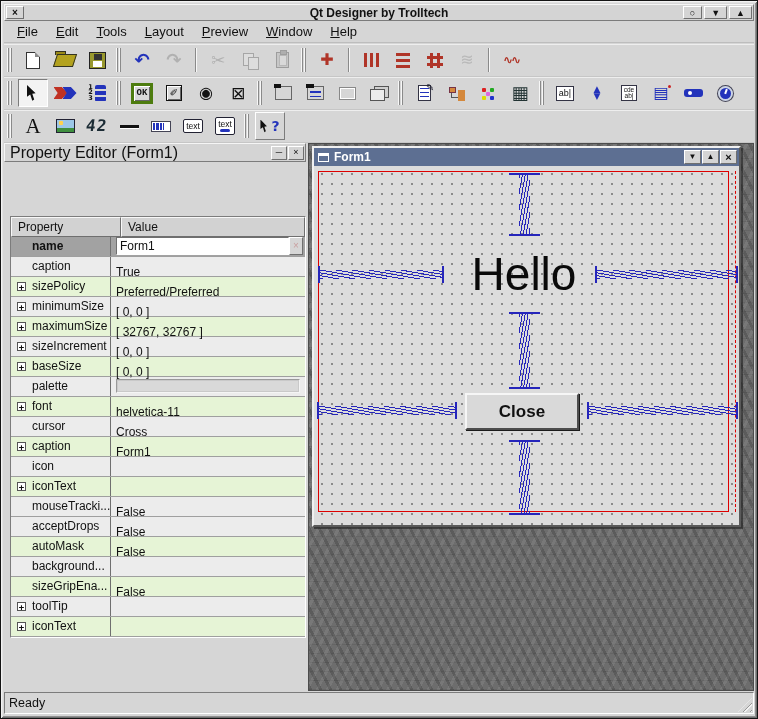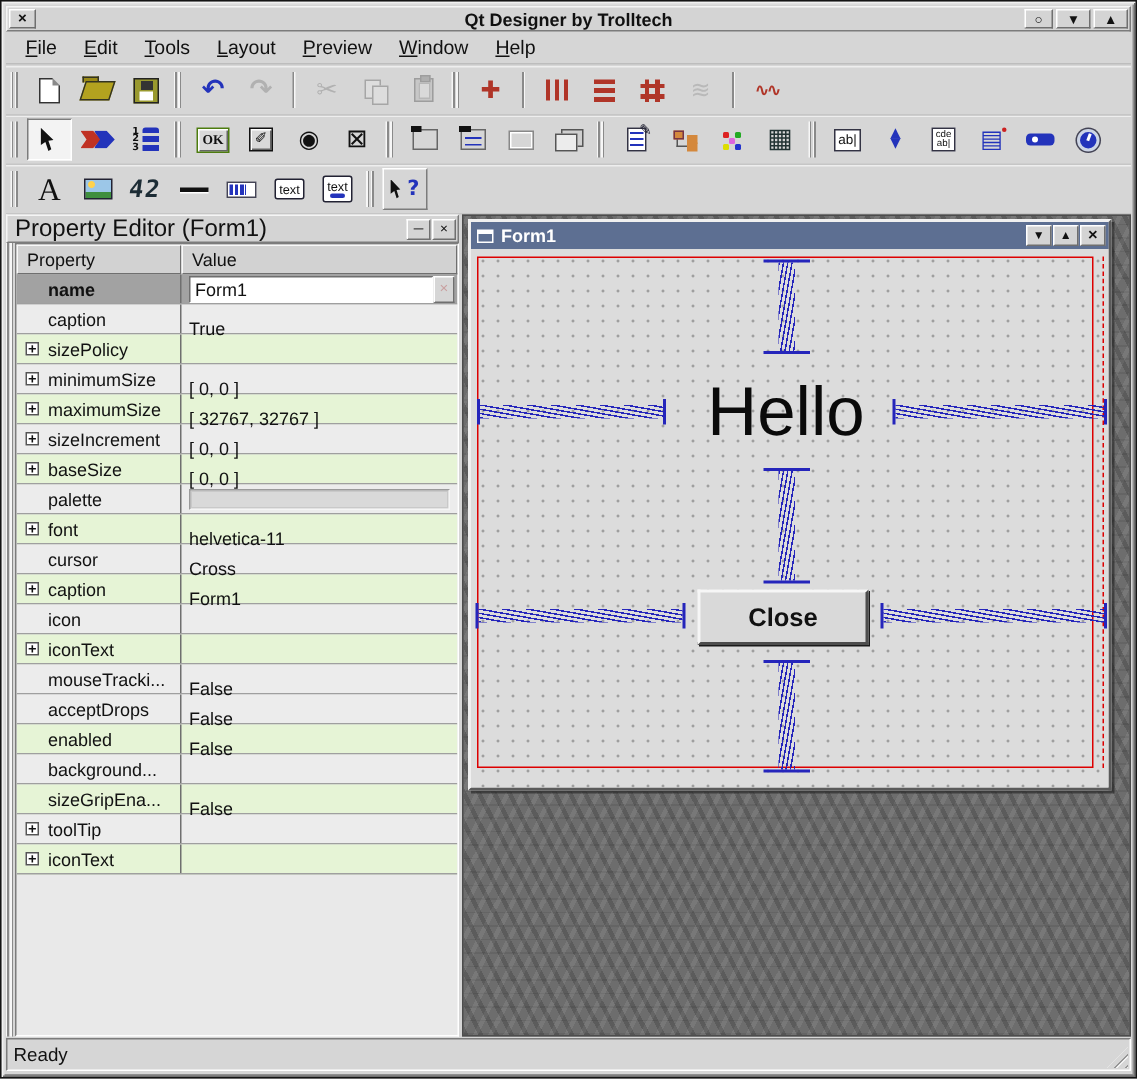--- a/index.html
+++ b/index.html
@@ -73,22 +73,22 @@
   .glyph[data-name="pointer-icon"]{width:12px;height:16px;background:#111;
     clip-path:polygon(0 0,0 74%,27% 60%,44% 98%,60% 91%,44% 55%,72% 52%);}
   .glyph[data-name="connect-signals-icon"]{width:23px;height:14px;}
   .glyph[data-name="connect-signals-icon"]::before,.glyph[data-name="connect-signals-icon"]::after{content:"";
     position:absolute;top:1px;width:14px;height:12px;clip-path:polygon(0 0,60% 0,100% 50%,60% 100%,0 100%,30% 50%);}
   .glyph[data-name="connect-signals-icon"]::before{left:0;background:#c03224;}
   .glyph[data-name="connect-signals-icon"]::after{left:9px;background:#2333bb;}
   .glyph[data-name="tab-order-icon"]{font-size:6.5px;line-height:5.5px;font-weight:bold;white-space:pre-line;}
   .glyph[data-name="tab-order-icon"]::after{content:"";width:11px;height:17px;margin-left:2px;border-radius:2px;
     background:repeating-linear-gradient(180deg,var(--tool-blue) 0 4px,transparent 4px 6px);}
-  .glyph[data-name="pushbutton-tool-icon"]{font-family:Liberation Serif, serif;font-size:9px;font-weight:bold;
-    background:#d9d9d9;border:1px solid #4d7c0f;box-shadow:inset 1px 1px 0 #fff,inset -1px -1px 0 #666;padding:3px 3px;}
+  .glyph[data-name="pushbutton-tool-icon"]{font-family:Liberation Mono, monospace;font-size:9px;font-weight:bold;
+    background:#d9d9d9;border:3px solid #4d7c0f;box-shadow:inset 1px 1px 0 #fff,inset -1px -1px 0 #666;padding:3px 3px;}
   .glyph[data-name="toolbutton-tool-icon"]{font-size:10px;background:#d9d9d9;border:1px solid #111;
     box-shadow:inset 1px 1px 0 #fff,inset -1px -1px 0 #666;padding:2px 3px;}
   .glyph[data-name="radiobutton-tool-icon"]{font-size:16px;}
   .glyph[data-name="checkbox-tool-icon"]{font-size:17px;}
   .glyph[data-name="groupbox-tool-icon"]{width:17px;height:14px;border:1px solid #666;}
   .glyph[data-name="groupbox-tool-icon"]::before{content:"";position:absolute;left:-2px;top:-3px;width:7px;height:4px;background:#111;}
   .glyph[data-name="buttongroup-tool-icon"]{width:17px;height:14px;border:1px solid #666;padding:2px 2px;
     background:repeating-linear-gradient(180deg,transparent 0 2px,var(--tool-blue) 2px 3.5px,transparent 3.5px 5px) content-box;}
   .glyph[data-name="buttongroup-tool-icon"]::before{content:"";position:absolute;left:-2px;top:-3px;width:8px;height:4px;background:#111;}
   .glyph[data-name="frame-tool-icon"]{width:17px;height:13px;border:1px solid #888;box-shadow:inset 0 0 0 1px #fff;}
@@ -139,40 +139,40 @@
     border-radius:2px;margin-top:1px;}
   .glyph[data-name="whatsthis-icon"]{color:var(--tool-blue);font-weight:bold;font-size:14px;}
   .glyph[data-name="whatsthis-icon"]::before{content:"";width:9px;height:13px;background:#111;margin-right:2px;
     clip-path:polygon(0 0,0 74%,27% 60%,44% 98%,60% 91%,44% 55%,72% 52%);}
 
   
   .main{position:absolute;left:3px;right:3px;top:142px;bottom:27px;display:flex;}
 
   
   .ppanel{width:302px;display:flex;flex-direction:column;background:#d6d6d6;}
-  .ppanel-inner{display:flex;flex:1;min-height:0;}
+  .ppanel-inner{display:flex;flex:1;min-height:0;align-items:center;}
   .dock-handle{width:6px;background:linear-gradient(90deg,#f7f7f7 0 1px,#8a8a8a 1px 2px,transparent 2px 3px,#f7f7f7 3px 4px,#8a8a8a 4px 5px,transparent 5px);}
   .pbody{flex:1;display:flex;flex-direction:column;min-width:0;}
   .ptitle{height:19px;display:flex;align-items:center;background:#d4d4d4;border:1px solid;
     border-color:#f5f5f5 #7c7c7c #7c7c7c #f5f5f5;padding-left:5px;}
   .ptitle-text{font-weight:normal;font-size:16px;color:#111;flex:1;}
   .pwbtn{width:16px;height:14px;margin-right:1px;border:1px solid;border-color:#fff #6f6f6f #6f6f6f #fff;
     background:#d4d4d4;font-size:9px;line-height:9px;padding:0;color:#111;}
   .plist{flex:1;border:1px solid;border-color:#7c7c7c #fff #fff #7c7c7c;background:#e9e9e9;overflow:hidden;
     display:flex;flex-direction:column;}
   .phead{display:flex;height:20px;}
   .phc{background:#d2d2d2;border:1px solid;border-color:#f8f8f8 #6f6f6f #6f6f6f #f8f8f8;
     font-size:12px;color:#111;padding:2px 6px;}
   .phc.c1{width:110px;} .phc.c2{flex:1;}
   .prow{display:flex;height:20px;border-bottom:1px solid #9f9f9f;flex:none;}
   .prow.plain{background:var(--row-plain);} .prow.green{background:var(--row-green);}
   .prow.selected{background:var(--row-selected);}
   .prow.selected .plab{font-weight:bold;}
   .pcell{display:flex;align-items:center;}
-  .plabel{width:110px;border-right:1px solid #6f6f6f;}
+  .plabel{width:100px;border-right:1px solid #6f6f6f;}
   .pval{flex:1;font-size:12px;color:#111;padding:0 2px 0 5px;min-width:0;}
   .exp{width:9px;height:9px;flex:none;border:1px solid #555;background:#fff;color:#111;text-align:center;
     font:bold 9px/8px "DejaVu Sans Mono",monospace;margin:0 6px 0 6px;}
   .exp.hidden{visibility:hidden;}
   .plab{font-size:12px;color:#111;white-space:nowrap;}
   .pvaltext{white-space:nowrap;overflow:hidden;margin-top:12px;}
   .pedit{flex:1;height:18px;min-width:0;border:1px solid;border-color:#6f6f6f #fff #fff #6f6f6f;
     padding:0 3px;font:12px "Liberation Sans",sans-serif;background:#fff;color:#111;}
   .reset-btn{width:14px;height:18px;flex:none;border:1px solid;border-color:#fff #6f6f6f #6f6f6f #fff;
     background:#d6d6d6;color:#c9a0a0;font-size:10px;line-height:1;padding:0;}
@@ -440,20 +440,23 @@
                   </div>
                   <div class="pcell pval">
                     <span class="pvaltext" data-name="property-value">True</span>
                   </div>
                 </div>
                 <div class="prow green" data-name="property-row-sizePolicy">
                   <div class="pcell plabel">
                     <span class="exp" data-name="expand-icon">+</span>
                     <span class="plab" data-name="property-name">sizePolicy</span>
                   </div>
+                  <div class="pcell pval">
+                    <span class="pvaltext" data-name="property-value">Preferred/Preferred</span>
+                  </div>
                 </div>
                 <div class="prow plain" data-name="property-row-minimumSize">
                   <div class="pcell plabel">
                     <span class="exp" data-name="expand-icon">+</span>
                     <span class="plab" data-name="property-name">minimumSize</span>
                   </div>
                   <div class="pcell pval">
                     <span class="pvaltext" data-name="property-value">[ 0, 0 ]</span>
                   </div>
                 </div>
@@ -552,21 +555,21 @@
                     <span class="exp hidden" data-name="expand-spacer"></span>
                     <span class="plab" data-name="property-name">acceptDrops</span>
                   </div>
                   <div class="pcell pval">
                     <span class="pvaltext" data-name="property-value">False</span>
                   </div>
                 </div>
                 <div class="prow green" data-name="property-row-autoMask">
                   <div class="pcell plabel">
                     <span class="exp hidden" data-name="expand-spacer"></span>
-                    <span class="plab" data-name="property-name">enabled</span>
+                    <span class="plab" data-name="property-name">autoMask</span>
                   </div>
                   <div class="pcell pval">
                     <span class="pvaltext" data-name="property-value">False</span>
                   </div>
                 </div>
                 <div class="prow plain" data-name="property-row-background">
                   <div class="pcell plabel">
                     <span class="exp hidden" data-name="expand-spacer"></span>
                     <span class="plab" data-name="property-name">background...</span>
                   </div>

